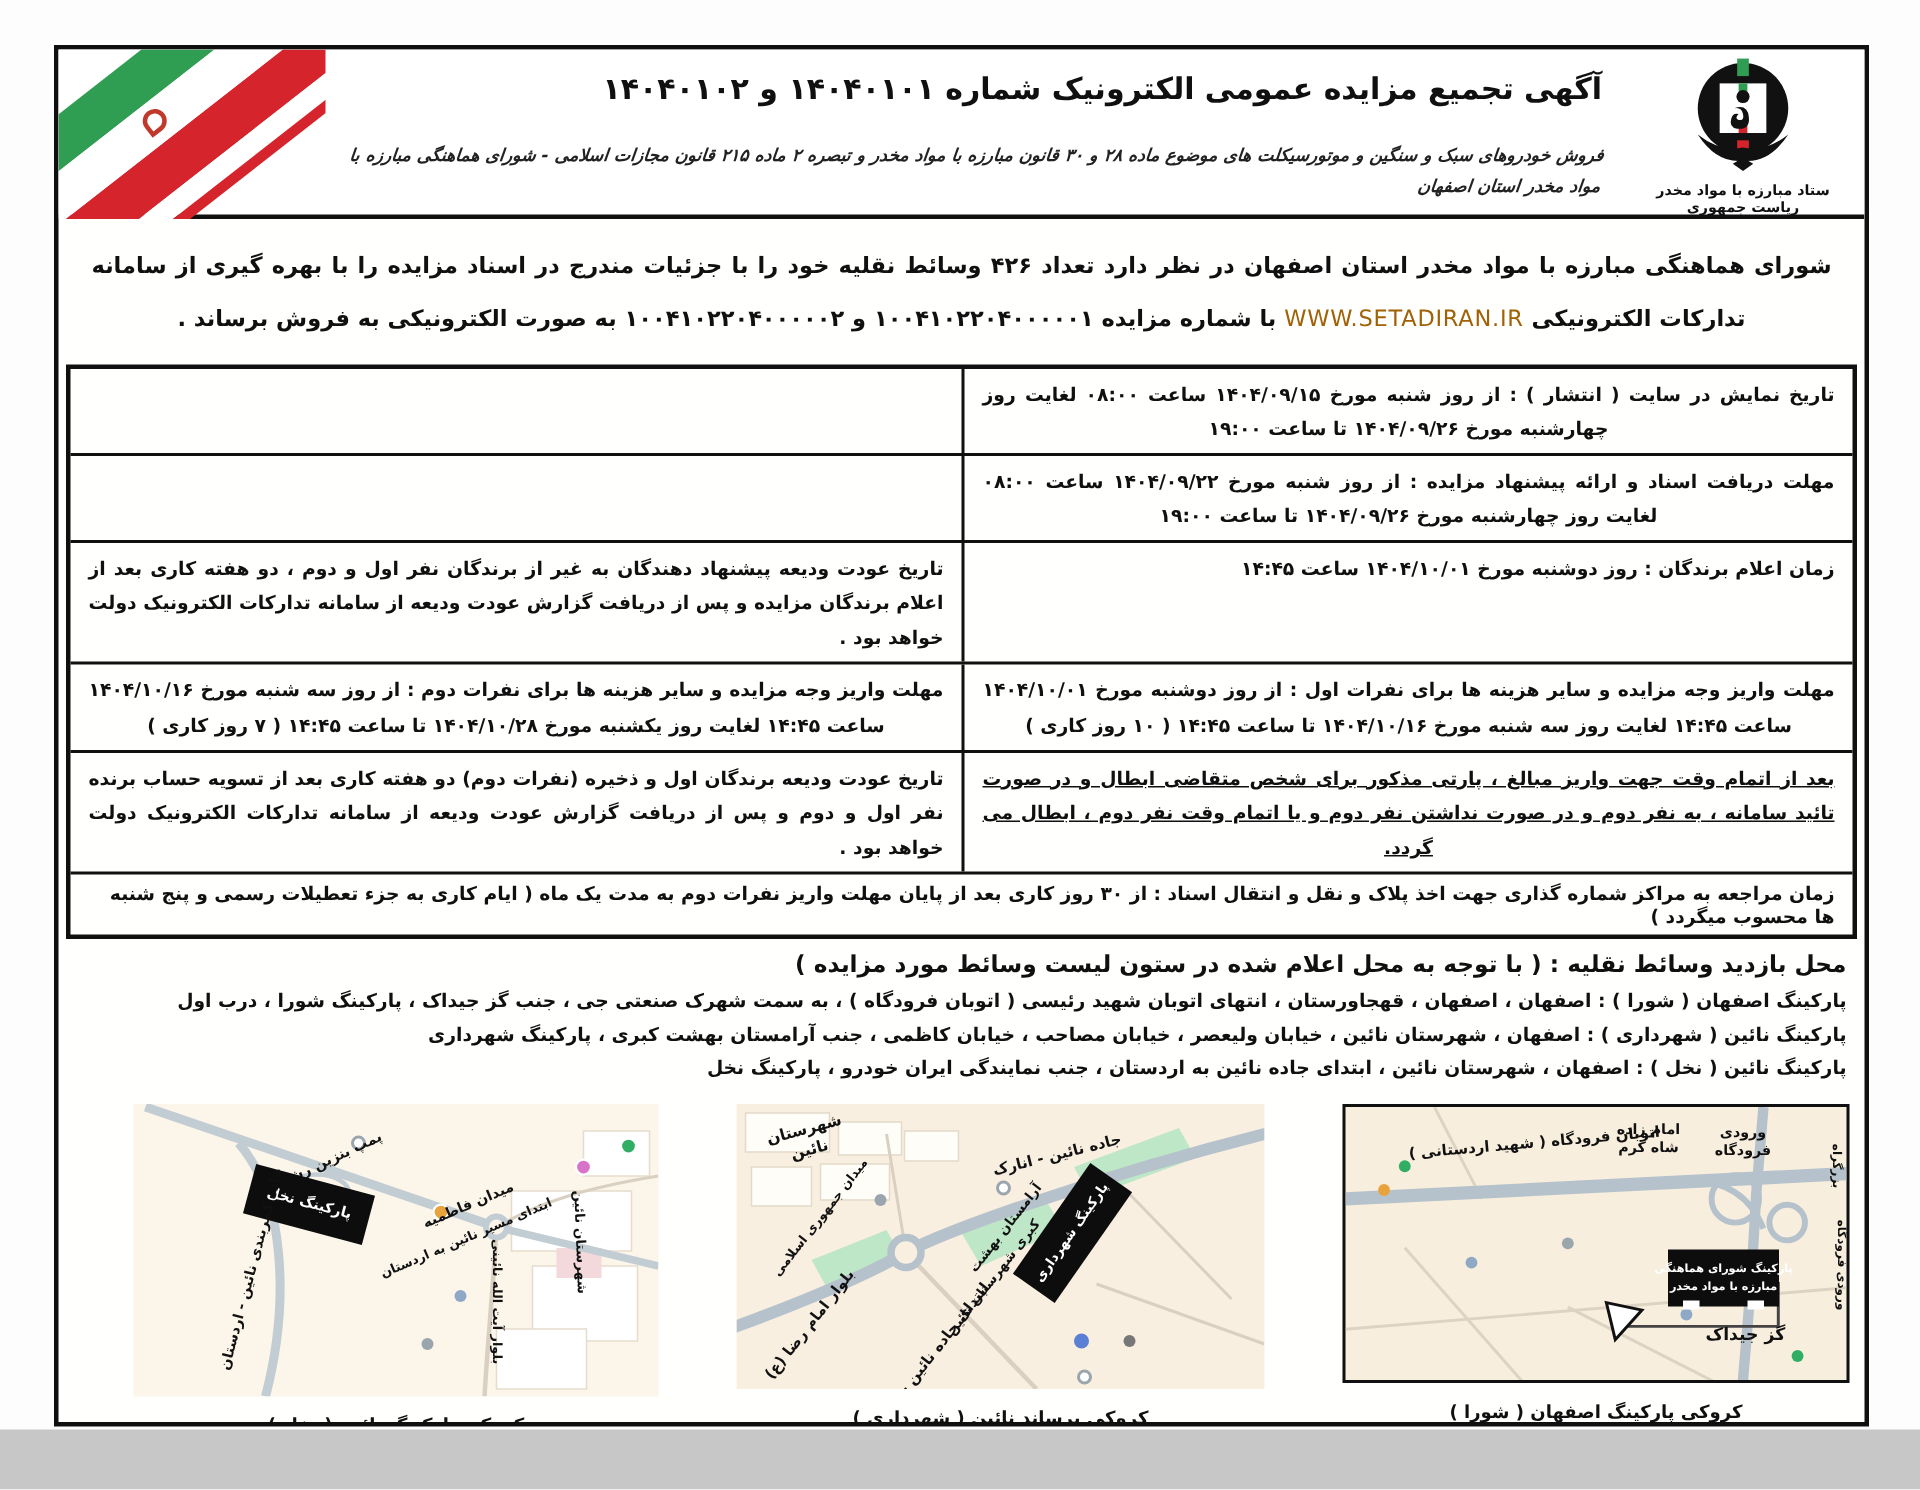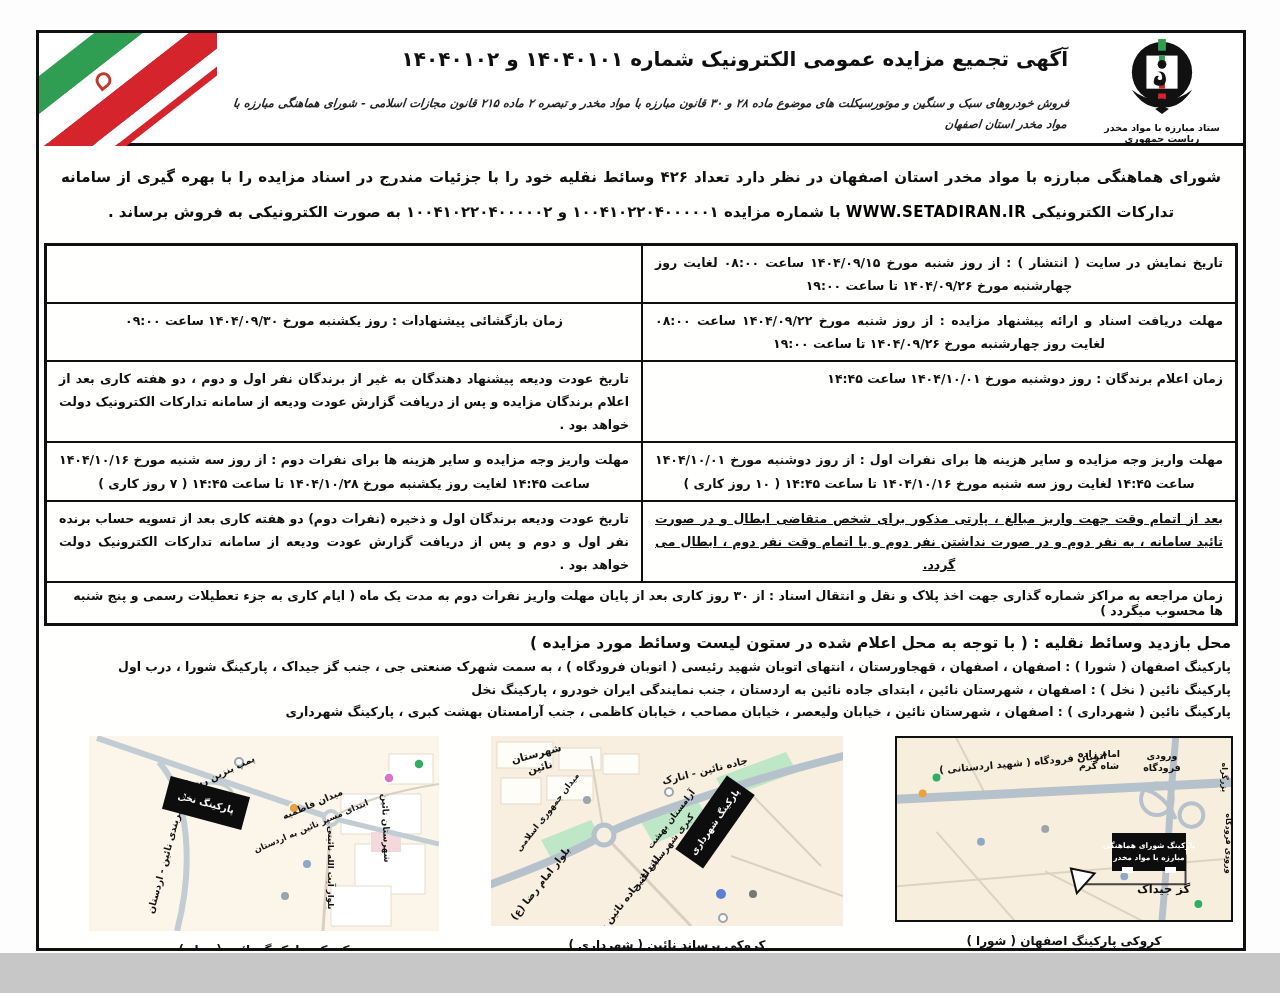--- a/index.html
+++ b/index.html
@@ -27,21 +27,21 @@
   .hdr-center { position:absolute; left:185px; right:175px; top:14px; text-align:right; }
   .hdr-title { font-size:20px; font-weight:bold; letter-spacing:0; }
   .hdr-subtitle { margin-top:22px; font-size:11.5px; font-weight:bold; font-style:italic;
                   line-height:1.8; color:#222; transform:skewX(-6deg); }
   .logo { position:absolute; right:6px; top:4px; width:150px; text-align:center; }
   .logo-caption { font-size:9.5px; font-weight:bold; margin-top:1px; }
 
   
   .intro { padding:14px 22px 10px; font-size:15px; font-weight:bold; line-height:2.35;
            text-align:justify; text-align-last:center; }
-  .intro .url { color:#000000; font-weight:bold; letter-spacing:.5px; }
+  .intro .url { color:#a16207; font-weight:normal; letter-spacing:.5px; }
 
   
   .sched { margin:2px 5px 0; border:3px solid #101010; }
   .trow { display:grid; grid-template-columns:1fr 1fr; }
   .trow + .trow, .trow-full { border-top:2px solid #101010; }
   .cell { padding:5px 12px; font-size:12.5px; font-weight:bold; line-height:1.85;
           min-height:52px; }
   .trow .cell:first-child { border-inline-end:2px solid #101010; }
   .jc   { text-align:justify; text-align-last:center; }
   .just { text-align:justify; }
@@ -153,42 +153,41 @@
       <span class="url" dir="ltr">WWW.SETADIRAN.IR</span>
       <span>با شماره مزایده ۱۰۰۴۱۰۲۲۰۴۰۰۰۰۰۱ و ۱۰۰۴۱۰۲۲۰۴۰۰۰۰۰۲ به صورت الکترونیکی به فروش برساند .</span>
     </p>
 
     <div class="sched">
       <div class="trow">
         <div class="cell jc">تاریخ نمایش در سایت ( انتشار ) : از روز شنبه مورخ ۱۴۰۴/۰۹/۱۵ ساعت ۰۸:۰۰ لغایت روز چهارشنبه مورخ ۱۴۰۴/۰۹/۲۶ تا ساعت ۱۹:۰۰</div>
       </div>
       <div class="trow">
         <div class="cell jc">مهلت دریافت اسناد و ارائه پیشنهاد مزایده : از روز شنبه مورخ ۱۴۰۴/۰۹/۲۲ ساعت ۰۸:۰۰ لغایت روز چهارشنبه مورخ ۱۴۰۴/۰۹/۲۶ تا ساعت ۱۹:۰۰</div>
-        <div class="cell center">زمان بازگشائی پیشنهادات : روز یکشنبه مورخ ۱۴۰۴/۰۹/۳۰ ساعت ۰۹:۰۰</div>
       </div>
       <div class="trow">
         <div class="cell">زمان اعلام برندگان : روز دوشنبه مورخ ۱۴۰۴/۱۰/۰۱ ساعت ۱۴:۴۵</div>
         <div class="cell just">تاریخ عودت ودیعه پیشنهاد دهندگان به غیر از برندگان نفر اول و دوم ، دو هفته کاری بعد از اعلام برندگان مزایده و پس از دریافت گزارش عودت ودیعه از سامانه تدارکات الکترونیک دولت خواهد بود .</div>
       </div>
       <div class="trow">
         <div class="cell jc">مهلت واریز وجه مزایده و سایر هزینه ها برای نفرات اول : از روز دوشنبه مورخ ۱۴۰۴/۱۰/۰۱ ساعت ۱۴:۴۵ لغایت روز سه شنبه مورخ ۱۴۰۴/۱۰/۱۶ تا ساعت ۱۴:۴۵ ( ۱۰ روز کاری )</div>
         <div class="cell jc">مهلت واریز وجه مزایده و سایر هزینه ها برای نفرات دوم : از روز سه شنبه مورخ ۱۴۰۴/۱۰/۱۶ ساعت ۱۴:۴۵ لغایت روز یکشنبه مورخ ۱۴۰۴/۱۰/۲۸ تا ساعت ۱۴:۴۵ ( ۷ روز کاری )</div>
       </div>
       <div class="trow">
         <div class="cell jc underline">بعد از اتمام وقت جهت واریز مبالغ ، پارتی مذکور برای شخص متقاضی ابطال و در صورت تائید سامانه ، به نفر دوم و در صورت نداشتن نفر دوم و یا اتمام وقت نفر دوم ، ابطال می گردد.</div>
         <div class="cell just">تاریخ عودت ودیعه برندگان اول و ذخیره (نفرات دوم) دو هفته کاری بعد از تسویه حساب برنده نفر اول و دوم و پس از دریافت گزارش عودت ودیعه از سامانه تدارکات الکترونیک دولت خواهد بود .</div>
       </div>
       <div class="trow-full">زمان مراجعه به مراکز شماره گذاری جهت اخذ پلاک و نقل و انتقال اسناد : از ۳۰ روز کاری بعد از پایان مهلت واریز نفرات دوم به مدت یک ماه ( ایام کاری به جزء تعطیلات رسمی و پنج شنبه ها محسوب میگردد )</div>
     </div>
 
     <div class="visit">
       <div class="visit-heading">محل بازدید وسائط نقلیه : ( با توجه به محل اعلام شده در ستون لیست وسائط مورد مزایده )</div>
       <div class="visit-line">پارکینگ اصفهان ( شورا ) : اصفهان ، اصفهان ، قهجاورستان ، انتهای اتوبان شهید رئیسی ( اتوبان فرودگاه ) ، به سمت شهرک صنعتی جی ، جنب گز جیداک ، پارکینگ شورا ، درب اول</div>
+      <div class="visit-line">پارکینگ نائین ( شهرداری ) : اصفهان ، شهرستان نائین ، خیابان ولیعصر ، خیابان مصاحب ، خیابان کاظمی ، جنب آرامستان بهشت کبری ، پارکینگ شهرداری</div>
       <div class="visit-line">پارکینگ نائین ( نخل ) : اصفهان ، شهرستان نائین ، ابتدای جاده نائین به اردستان ، جنب نمایندگی ایران خودرو ، پارکینگ نخل</div>
-      <div class="visit-line">پارکینگ نائین ( شهرداری ) : اصفهان ، شهرستان نائین ، خیابان ولیعصر ، خیابان مصاحب ، خیابان کاظمی ، جنب آرامستان بهشت کبری ، پارکینگ شهرداری</div>
     </div>
 
     <div class="maps-row">
 
       <div class="map-col">
         <div class="map map-shora">
           <svg viewBox="0 0 338 186">
             <line x1="0" y1="150" x2="338" y2="122" stroke="#ddd3c2" stroke-width="2"></line>
             <line x1="40" y1="95" x2="120" y2="186" stroke="#ddd3c2" stroke-width="2"></line>
             <line x1="60" y1="0" x2="92" y2="62" stroke="#ddd3c2" stroke-width="2"></line>

